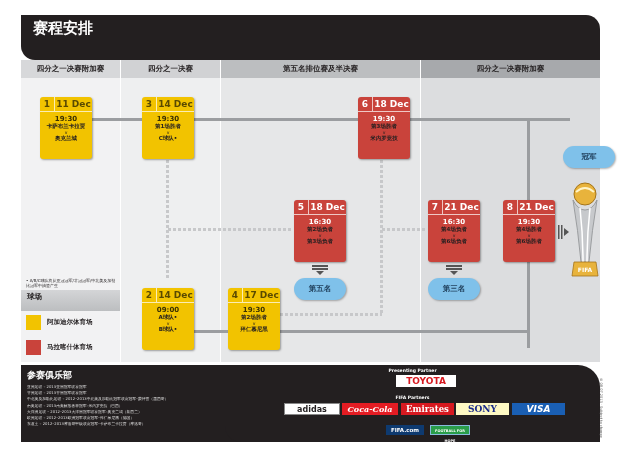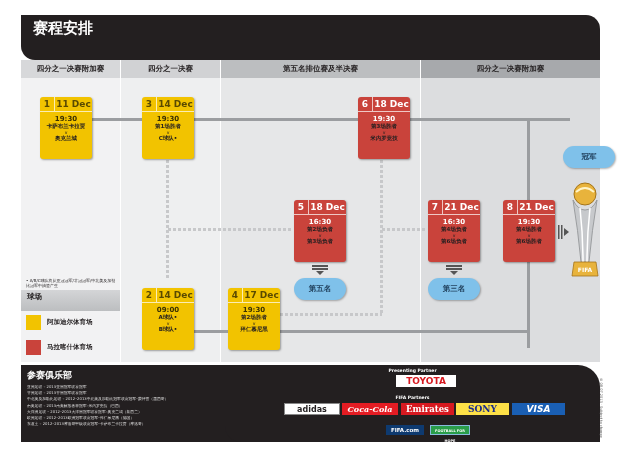--- a/index.html
+++ b/index.html
@@ -68,21 +68,21 @@
   .clubs ul { list-style: none; position: absolute; left: 6px; top: 19px; }
   .clubs li { color: #ddd; font-size: 3.8px; line-height: 6.2px; white-space: nowrap; }
 
   .sponsors { position: absolute; left: 225px; top: 365px; width: 375px; height: 77px; background: #231f20; border-radius: 0 22px 0 16px; }
   .sp-label { position: absolute; color: #fff; font-size: 4.5px; font-weight: bold; width: 100%; text-align: center; }
   .logo { position: absolute; height: 12px; text-align: center; font-weight: bold; line-height: 12px; }
   .logo.toyota { left: 171px; top: 10px; width: 60px; background: #fff; color: #d71920; font-size: 9px; }
   .logo.adidas { left: 59px; top: 38px; width: 56px; background: #fff; color: #231f20; font-size: 8px; border: 1px solid #888; }
   .logo.coke { left: 117px; top: 38px; width: 56px; background: #e41c23; color: #fff; font-size: 8px; font-style: italic; font-family: "DejaVu Serif", serif; }
   .logo.emirates { left: 176px; top: 38px; width: 53px; background: #d71920; color: #fff; font-size: 8.5px; font-family: "DejaVu Serif", serif; }
-  .logo.sony { left: 231px; top: 38px; width: 53px; background: #fde047; color: #1b2c8a; font-size: 9px; font-family: "DejaVu Serif", serif; }
+  .logo.sony { left: 231px; top: 38px; width: 53px; background: #fef9c3; color: #1b2c8a; font-size: 9px; font-family: "DejaVu Serif", serif; }
   .logo.visa { left: 287px; top: 38px; width: 53px; background: #1a5fb4; color: #fff; font-size: 9px; font-style: italic; }
   .logo.fifacom { left: 161px; top: 60px; width: 38px; height: 10px; line-height: 10px; background: #0e3a70; color: #fff; font-size: 5.5px; }
   .logo.ffh { left: 205px; top: 60px; width: 40px; height: 10px; line-height: 10px; background: #2a9d4a; color: #fff; font-size: 3.5px; border: 1px solid #8bd; }
   .copyright { position: absolute; left: 603px; top: 378px; width: 60px; transform: rotate(90deg); transform-origin: left top; font-size: 3.5px; color: #555; white-space: nowrap; }
 </style>
 </head>
 <body>
 
 <div class="header">
   <div class="title">赛程安排</div>

